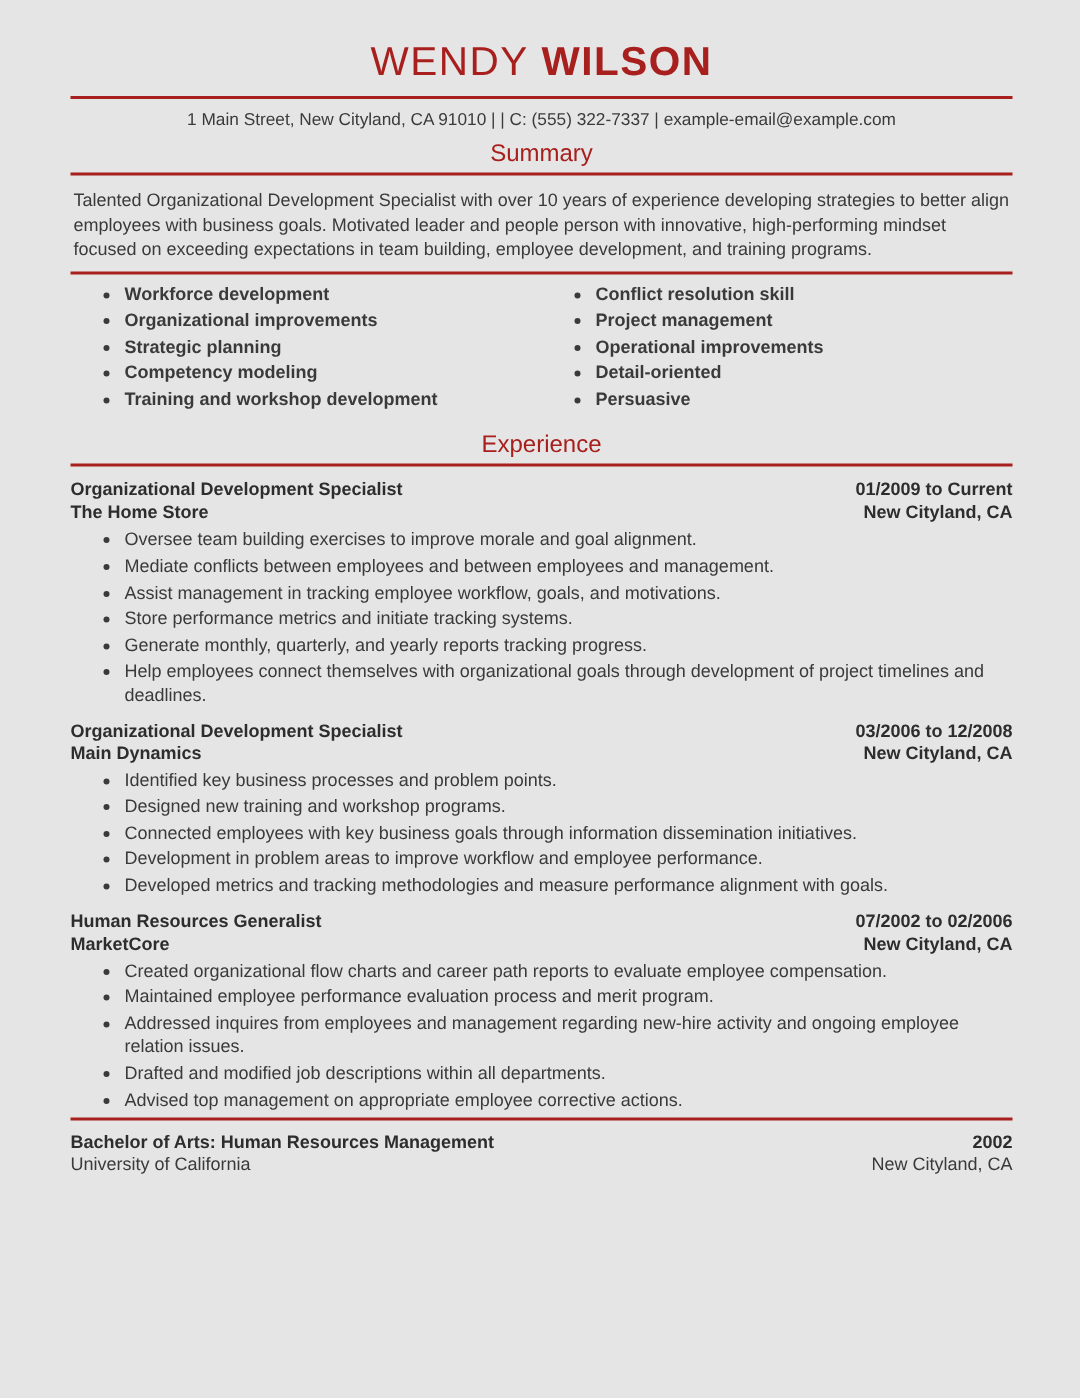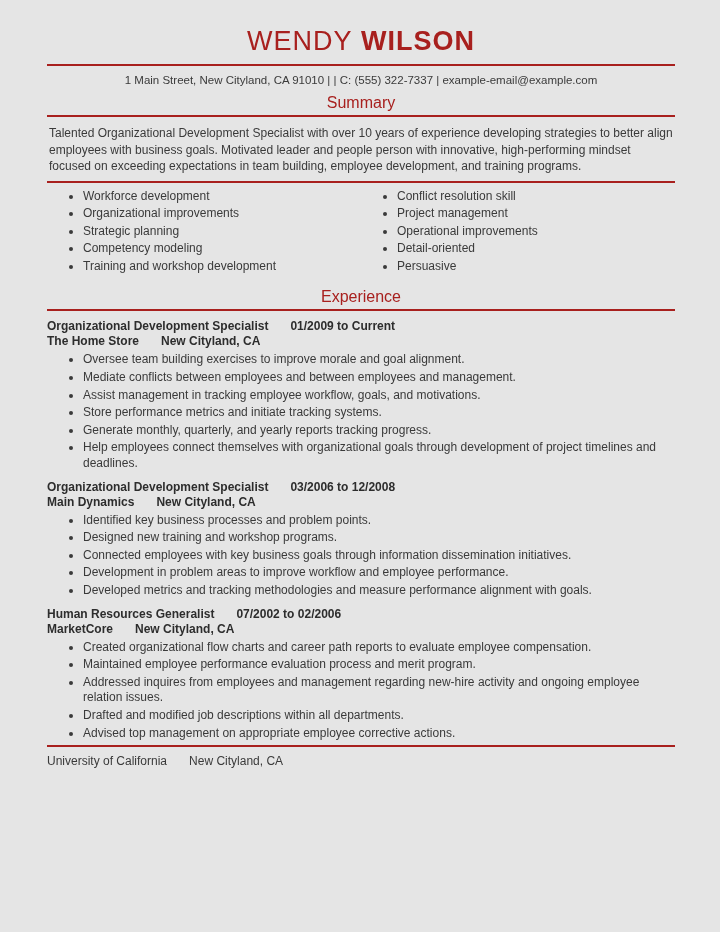--- a/index.html
+++ b/index.html
@@ -50,31 +50,32 @@
     font-size: 16px;
     margin: 8px 0 3px 0;
   }
   .summary-text {
     font-size: 12px;
     line-height: 16.5px;
     margin: 8px 2px 6px 2px;
   }
   
   .hl-cols { display: flex; }
-  .hl-col { width: 50%; }
+  .hl-col { width: 50%; font-weight: bold; }
   ul.blist {
     margin: 6px 0 6px 0;
     padding-left: 36px;
     font-size: 12px;
     line-height: 15.6px;
   }
   ul.blist li { margin-bottom: 2px; }
   
   .row {
     display: flex;
+    justify-content: space-between;
     font-size: 12px;
     line-height: 15px;
     gap: 22px;
   }
   .row.bold { font-weight: bold; color: #2d2d2d; }
   .job { margin-top: 8px; }
   .job ul.blist { margin-top: 3px; margin-bottom: 4px; }
   .edu { margin-top: 7px; }
 </style>
 </head>
@@ -165,19 +166,23 @@
       <li>Created organizational flow charts and career path reports to evaluate employee compensation.</li>
       <li>Maintained employee performance evaluation process and merit program.</li>
       <li>Addressed inquires from employees and management regarding new-hire activity and ongoing employee relation issues.</li>
       <li>Drafted and modified job descriptions within all departments.</li>
       <li>Advised top management on appropriate employee corrective actions.</li>
     </ul>
   </div>
 
   <hr class="rule">
   <div class="edu">
+    <div class="row bold">
+      <span>Bachelor of Arts: Human Resources Management</span>
+      <span>2002</span>
+    </div>
     <div class="row">
       <span>University of California</span>
       <span>New Cityland, CA</span>
     </div>
   </div>
 
 </div>
 
 </body></html>

